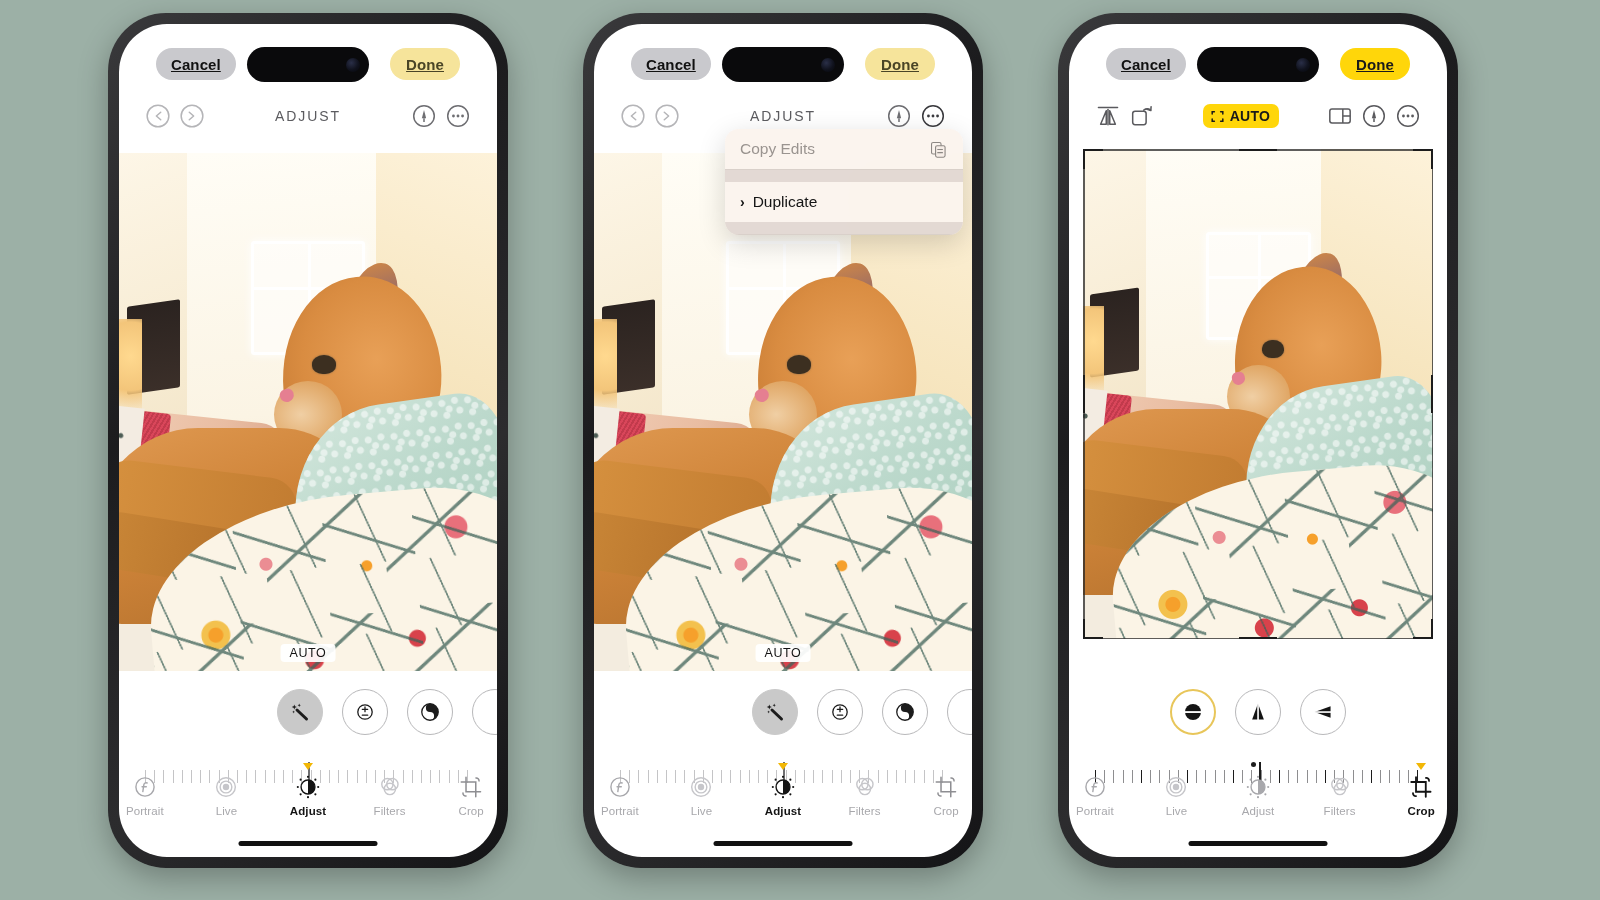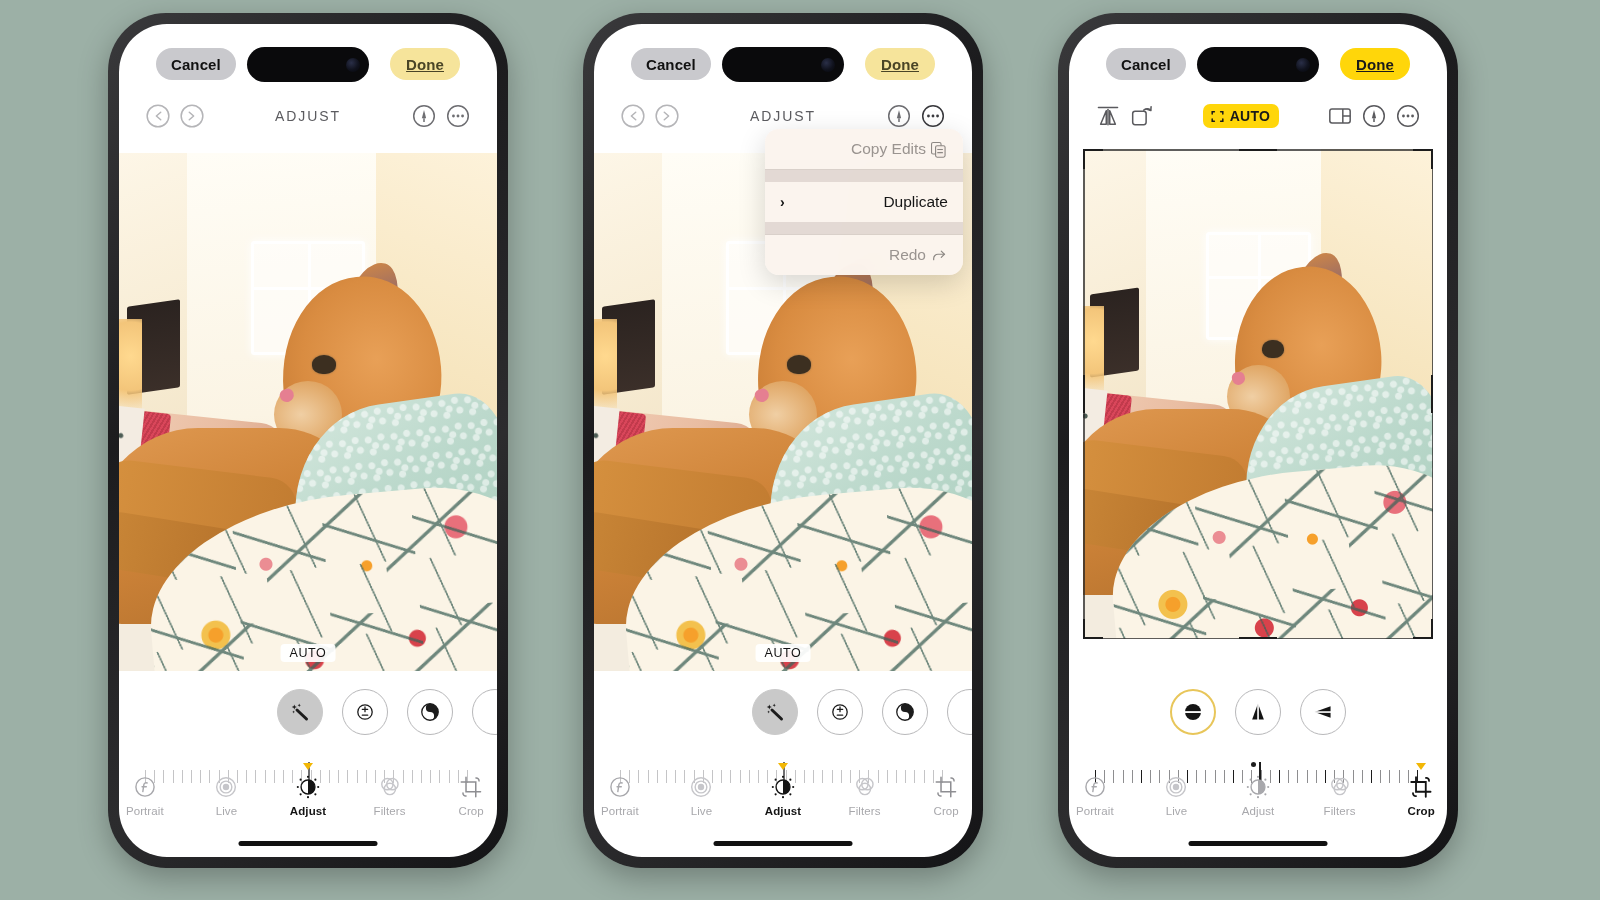--- a/index.html
+++ b/index.html
@@ -50,21 +50,21 @@
     position: absolute; left: 0; top: 0; width: 100%; height: 78px;
     z-index: 35;
   }
   .pill {
     position: absolute; top: 24px;
     height: 32px; border-radius: 16px;
     display: flex; align-items: center; justify-content: center;
     font-size: 15px; font-weight: bold; letter-spacing: .1px;
     cursor: pointer; user-select: none;
   }
-  .pill.cancel { left: 37px; padding: 0 15px; background: #c9c9cd; color: #111; }
+  .pill.cancel { left: 37px; padding: 0 15px; background: #c9c9cd; color: #111; text-decoration: underline; }
   .pill.done   { right: 37px; padding: 0 16px; text-decoration: underline; }
   .done-pale { background: #f6e49b; color: #4a4526; }
   .done-bright { background: #ffd60a; color: #1a1a1a; }
 
   
   .toolrow {
     position: absolute; left: 0; top: 66px; width: 100%; height: 52px;
     display: flex; align-items: center; z-index: 34;
     padding: 0 22px;
   }
@@ -288,26 +288,25 @@
     border-left: 5px solid transparent; border-right: 5px solid transparent;
     border-top: 7px solid #f2b705;
   }
   .tab svg { display:block; }
 
   .home-ind {
     position: absolute; left: 50%; bottom: 11px; transform: translateX(-50%);
     width: 139px; height: 5px; border-radius: 3px; background: #111; z-index: 25;
   }
   .menu {
-    position: absolute; right: 9px; top: 105px; width: 198px;
+    position: absolute; right: 9px; top: 105px; width: 238px;
     border-radius: 14px; overflow: hidden; z-index: 45;
     background: rgba(247,238,232,.93);
     backdrop-filter: blur(18px);
     box-shadow: 0 8px 28px rgba(0,0,0,.16);
-    text-align: right;
   }
   .mi {
     height: 40px; display: flex; align-items: center; padding: 0 15px;
     font-size: 15.5px; color: #9a9490; cursor: pointer; position: relative;
     background: rgba(253,247,243,.55);
   }
   .mi.enabled { color: #151515; }
   .mi .mlabel { flex: 1; }
   .mi .chev { margin-right: 8px; font-size: 14px; font-weight: bold; color:#151515; }
   .mi .micon { width: 22px; display: flex; justify-content: flex-end; }
@@ -566,29 +565,20 @@
         <div class="mi enabled">
           <span class="chev">›</span>
           <span class="mlabel">Duplicate</span>
         </div>
         <div class="sep"></div>
 
         <div class="sep"></div>
 
         <div class="sep thin"></div>
 
-        <div class="mi">
-          <span class="mlabel">Redo</span>
-          <span class="micon">
-            <svg width="19" height="19" viewBox="0 0 24 24" fill="none" stroke="#8d8884" stroke-width="1.5" stroke-linecap="round">
-              <path d="M15.5 6.5l4 3.9-4 3.9"></path>
-                <path d="M19.5 10.4h-8.2a5.4 5.4 0 0 0-5.4 5.4v1.6"></path>
-            </svg>
-          </span>
-        </div>
 
       </div>
 
       <div class="carousel p12-carousel">
         <div class="adj selected-grey">
           <svg width="24" height="24" viewBox="0 0 24 24">
             <path d="M9 10 L18.5 19" stroke="#1c1c1c" stroke-width="3" stroke-linecap="round"></path>
             <path d="M6.3 4.4l.7 1.9 1.9.7-1.9.7-.7 1.9-.7-1.9L3.7 7l1.9-.7z" fill="#1c1c1c"></path>
             <path d="M11.2 3.6l.45 1.2 1.2.45-1.2.45-.45 1.2-.45-1.2-1.2-.45 1.2-.45z" fill="#1c1c1c"></path>
             <path d="M5.6 10.5l.4 1.05 1.05.4-1.05.4-.4 1.05-.4-1.05L4.15 12l1.05-.4z" fill="#1c1c1c"></path>

